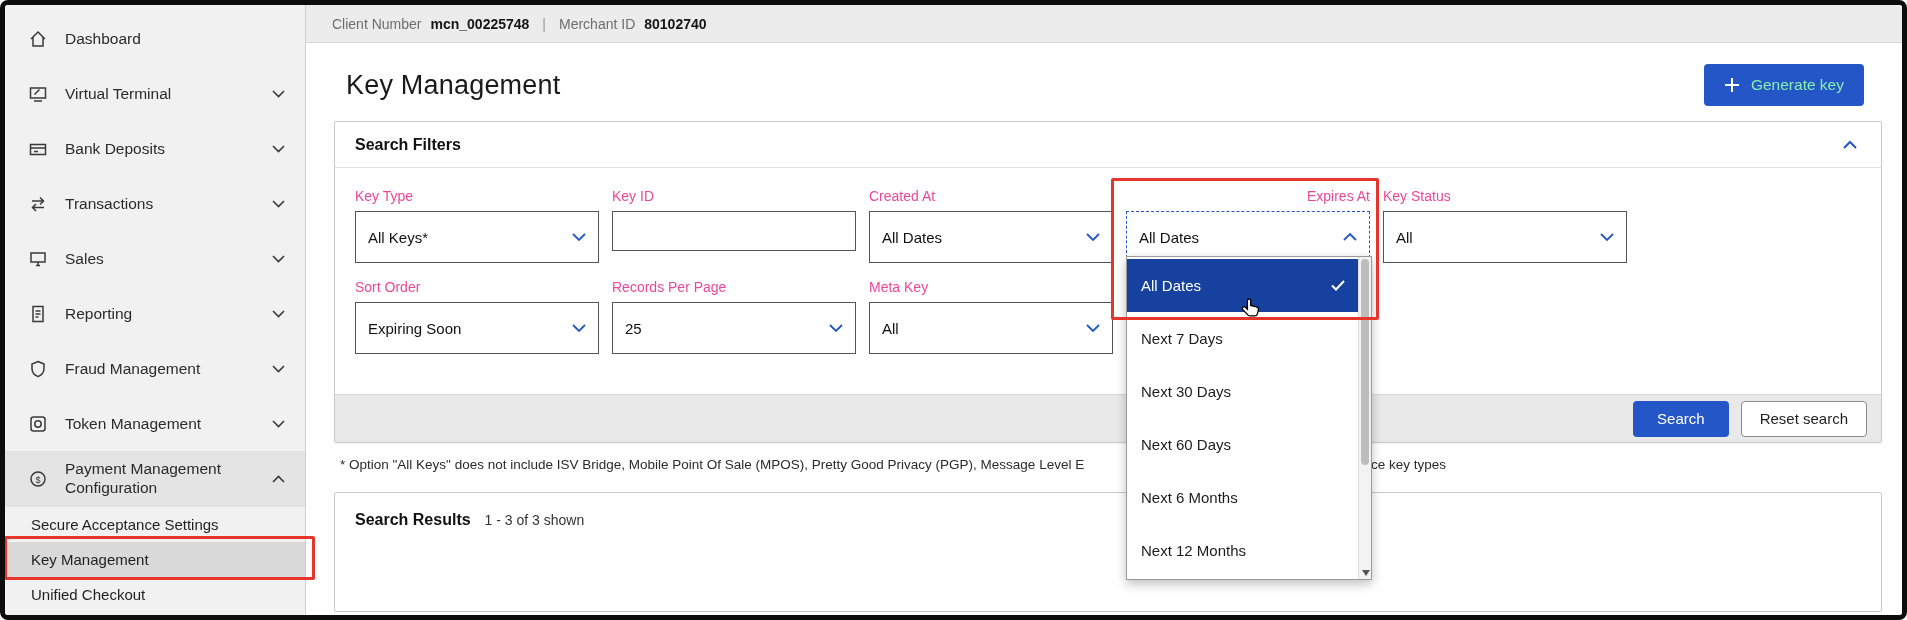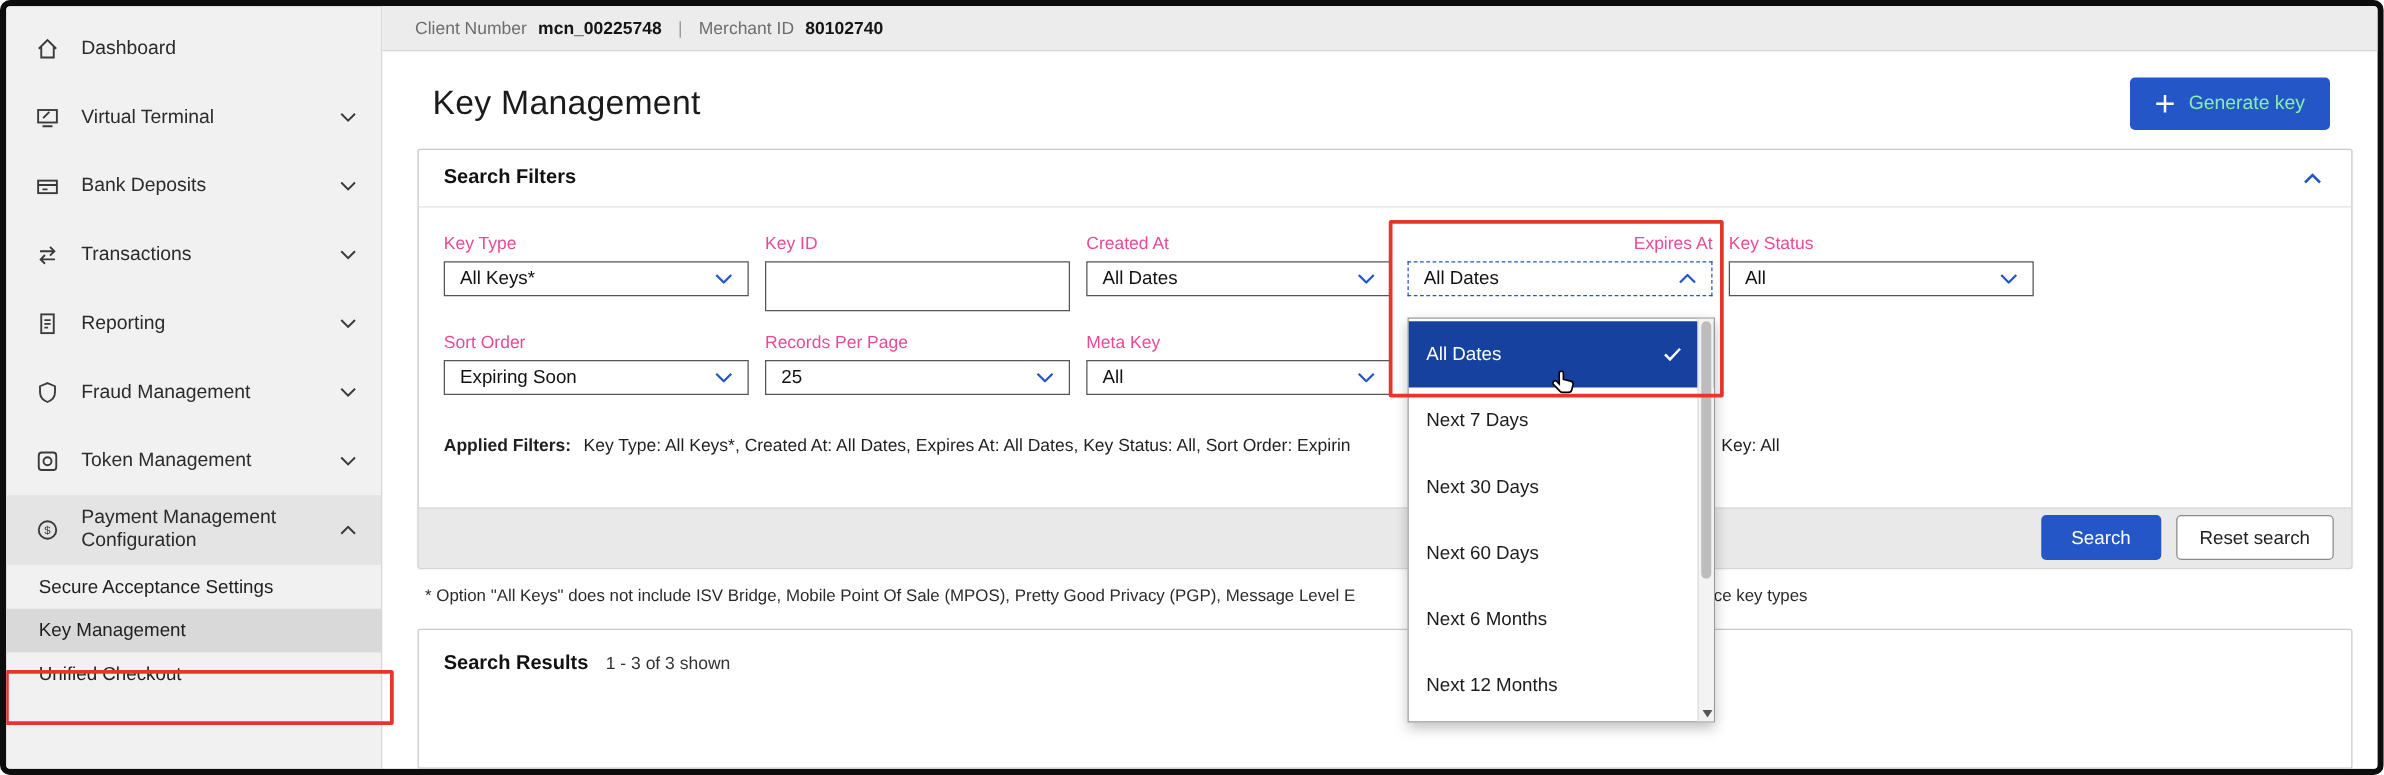--- a/index.html
+++ b/index.html
@@ -28,21 +28,21 @@
   .btn-primary { background: #2456c7; color: #86efac; border: none; border-radius: 4px; height: 42px; padding: 0 20px; font-size: 15.5px; display: flex; align-items: center; gap: 11px; cursor: pointer; font-family: inherit; }
   
   .card { margin: 18px 20px 0 28px; border: 1px solid #c9c9c9; border-radius: 2px; background: #fff; box-shadow: 0 1px 2px rgba(0,0,0,.05); }
   .card-header { display: flex; align-items: center; justify-content: space-between; padding: 0 20px; height: 46px; border-bottom: 1px solid #e2e2e2; }
   .card-title { font-size: 16px; font-weight: bold; color: #111; }
   .caret-btn { background: none; border: none; cursor: pointer; display: flex; padding: 4px; }
   .filters-body { padding: 20px 20px 0; }
   .filter-grid { display: grid; grid-template-columns: repeat(5, 244px); column-gap: 13px; }
   .filter-grid.row2 { margin-top: 16px; }
   .field label { display: block; font-size: 14px; color: #ec4899; margin-bottom: 7px; }
-  .combo { height: 28px; border: 1px solid #555; background: #fff; display: flex; align-items: center; justify-content: space-between; padding: 0 12px; font-size: 15px; color: #111; cursor: pointer; }
+  .combo { height: 52px; border: 1px solid #555; background: #fff; display: flex; align-items: center; justify-content: space-between; padding: 0 12px; font-size: 15px; color: #111; cursor: pointer; }
   .combo.focus { border: 1px dashed #2456c7; }
   .text-input { height: 40px; width: 100%; border: 1px solid #555; padding: 0 12px; font-size: 15px; font-family: inherit; }
   .field-expires { position: relative; z-index: 60; text-align: right; }
   
   .dd-panel { position: absolute; top: 68px; left: 0; width: 246px; height: 324px; background: #fff; border: 1px solid #9a9a9a; box-shadow: 0 4px 10px rgba(0,0,0,.25); z-index: 5; padding-top: 2px; }
   .dd-opt { height: 53px; display: flex; align-items: center; justify-content: space-between; padding: 0 26px 0 14px; font-size: 15px; color: #1c1c1c; cursor: pointer; }
   .dd-opt.selected { background: #16419e; color: #fff; }
   .dd-scroll { position: absolute; top: 0; right: 0; bottom: 0; width: 13px; background: #f3f3f3; border-left: 1px solid #ddd; cursor: pointer; }
   .dd-thumb { position: absolute; top: 2px; left: 2px; width: 8px; height: 64%; background: #bdbdbd; border-radius: 4px; }
   .dd-arrow { position: absolute; bottom: 3px; left: 2.5px; width: 0; height: 0; border-left: 4px solid transparent; border-right: 4px solid transparent; border-top: 6px solid #555; }
@@ -118,20 +118,34 @@
           </svg>
       </span>
       <span class="nav-label">Transactions</span>
       <span class="chev">
         <svg width="13" height="8" viewBox="0 0 13 8">
             <path d="M1 1 l5.5 5.5 L12 1" fill="none" stroke="#3a3a3a" stroke-width="1.6"></path>
           </svg>
       </span>
     </div>
 
+    <div class="nav-item">
+      <span class="nav-ic">
+        <svg width="20" height="20" viewBox="0 0 20 20">
+            <rect x="3" y="4" width="14" height="9" fill="none" stroke="#3a3a3a" stroke-width="1.5"></rect>
+            <path d="M8 16.5 h4 M10 13 v3.5" fill="none" stroke="#3a3a3a" stroke-width="1.5"></path>
+          </svg>
+      </span>
+      <span class="nav-label">Sales</span>
+      <span class="chev">
+        <svg width="13" height="8" viewBox="0 0 13 8">
+            <path d="M1 1 l5.5 5.5 L12 1" fill="none" stroke="#3a3a3a" stroke-width="1.6"></path>
+          </svg>
+      </span>
+    </div>
 
     <div class="nav-item">
       <span class="nav-ic">
         <svg width="20" height="20" viewBox="0 0 20 20">
             <rect x="5" y="2.5" width="10" height="15" fill="none" stroke="#3a3a3a" stroke-width="1.5"></rect>
             <path d="M7.5 7 h5 M7.5 10 h5 M7.5 13 h3" fill="none" stroke="#3a3a3a" stroke-width="1.4"></path>
           </svg>
       </span>
       <span class="nav-label">Reporting</span>
       <span class="chev">
@@ -355,25 +369,20 @@
               <span>All</span>
               <span style="display:flex;">
                 <svg width="14" height="8" viewBox="0 0 14 8">
                     <path d="M1 1 l6 6 6-6" fill="none" stroke="#2456c7" stroke-width="1.8"></path>
                   </svg>
               </span>
             </div>
           </div>
         </div>
 
-        <div class="applied">
-          <b>Applied Filters:</b>
-          <span>Key Type: All Keys*,  Created At: All Dates,  Expires At: All Dates,  Key Status: All,  Sort Order: Expirin</span>
-          <span class="applied-right">Key: All</span>
-        </div>
       </div>
 
       <div class="card-footer">
         <button class="btn-search">Search</button>
         <button class="btn-reset">Reset search</button>
       </div>
     </div>
 
     <div class="footnote">
       <span>* Option "All Keys" does not include ISV Bridge, Mobile Point Of Sale (MPOS), Pretty Good Privacy (PGP), Message Level E</span>

